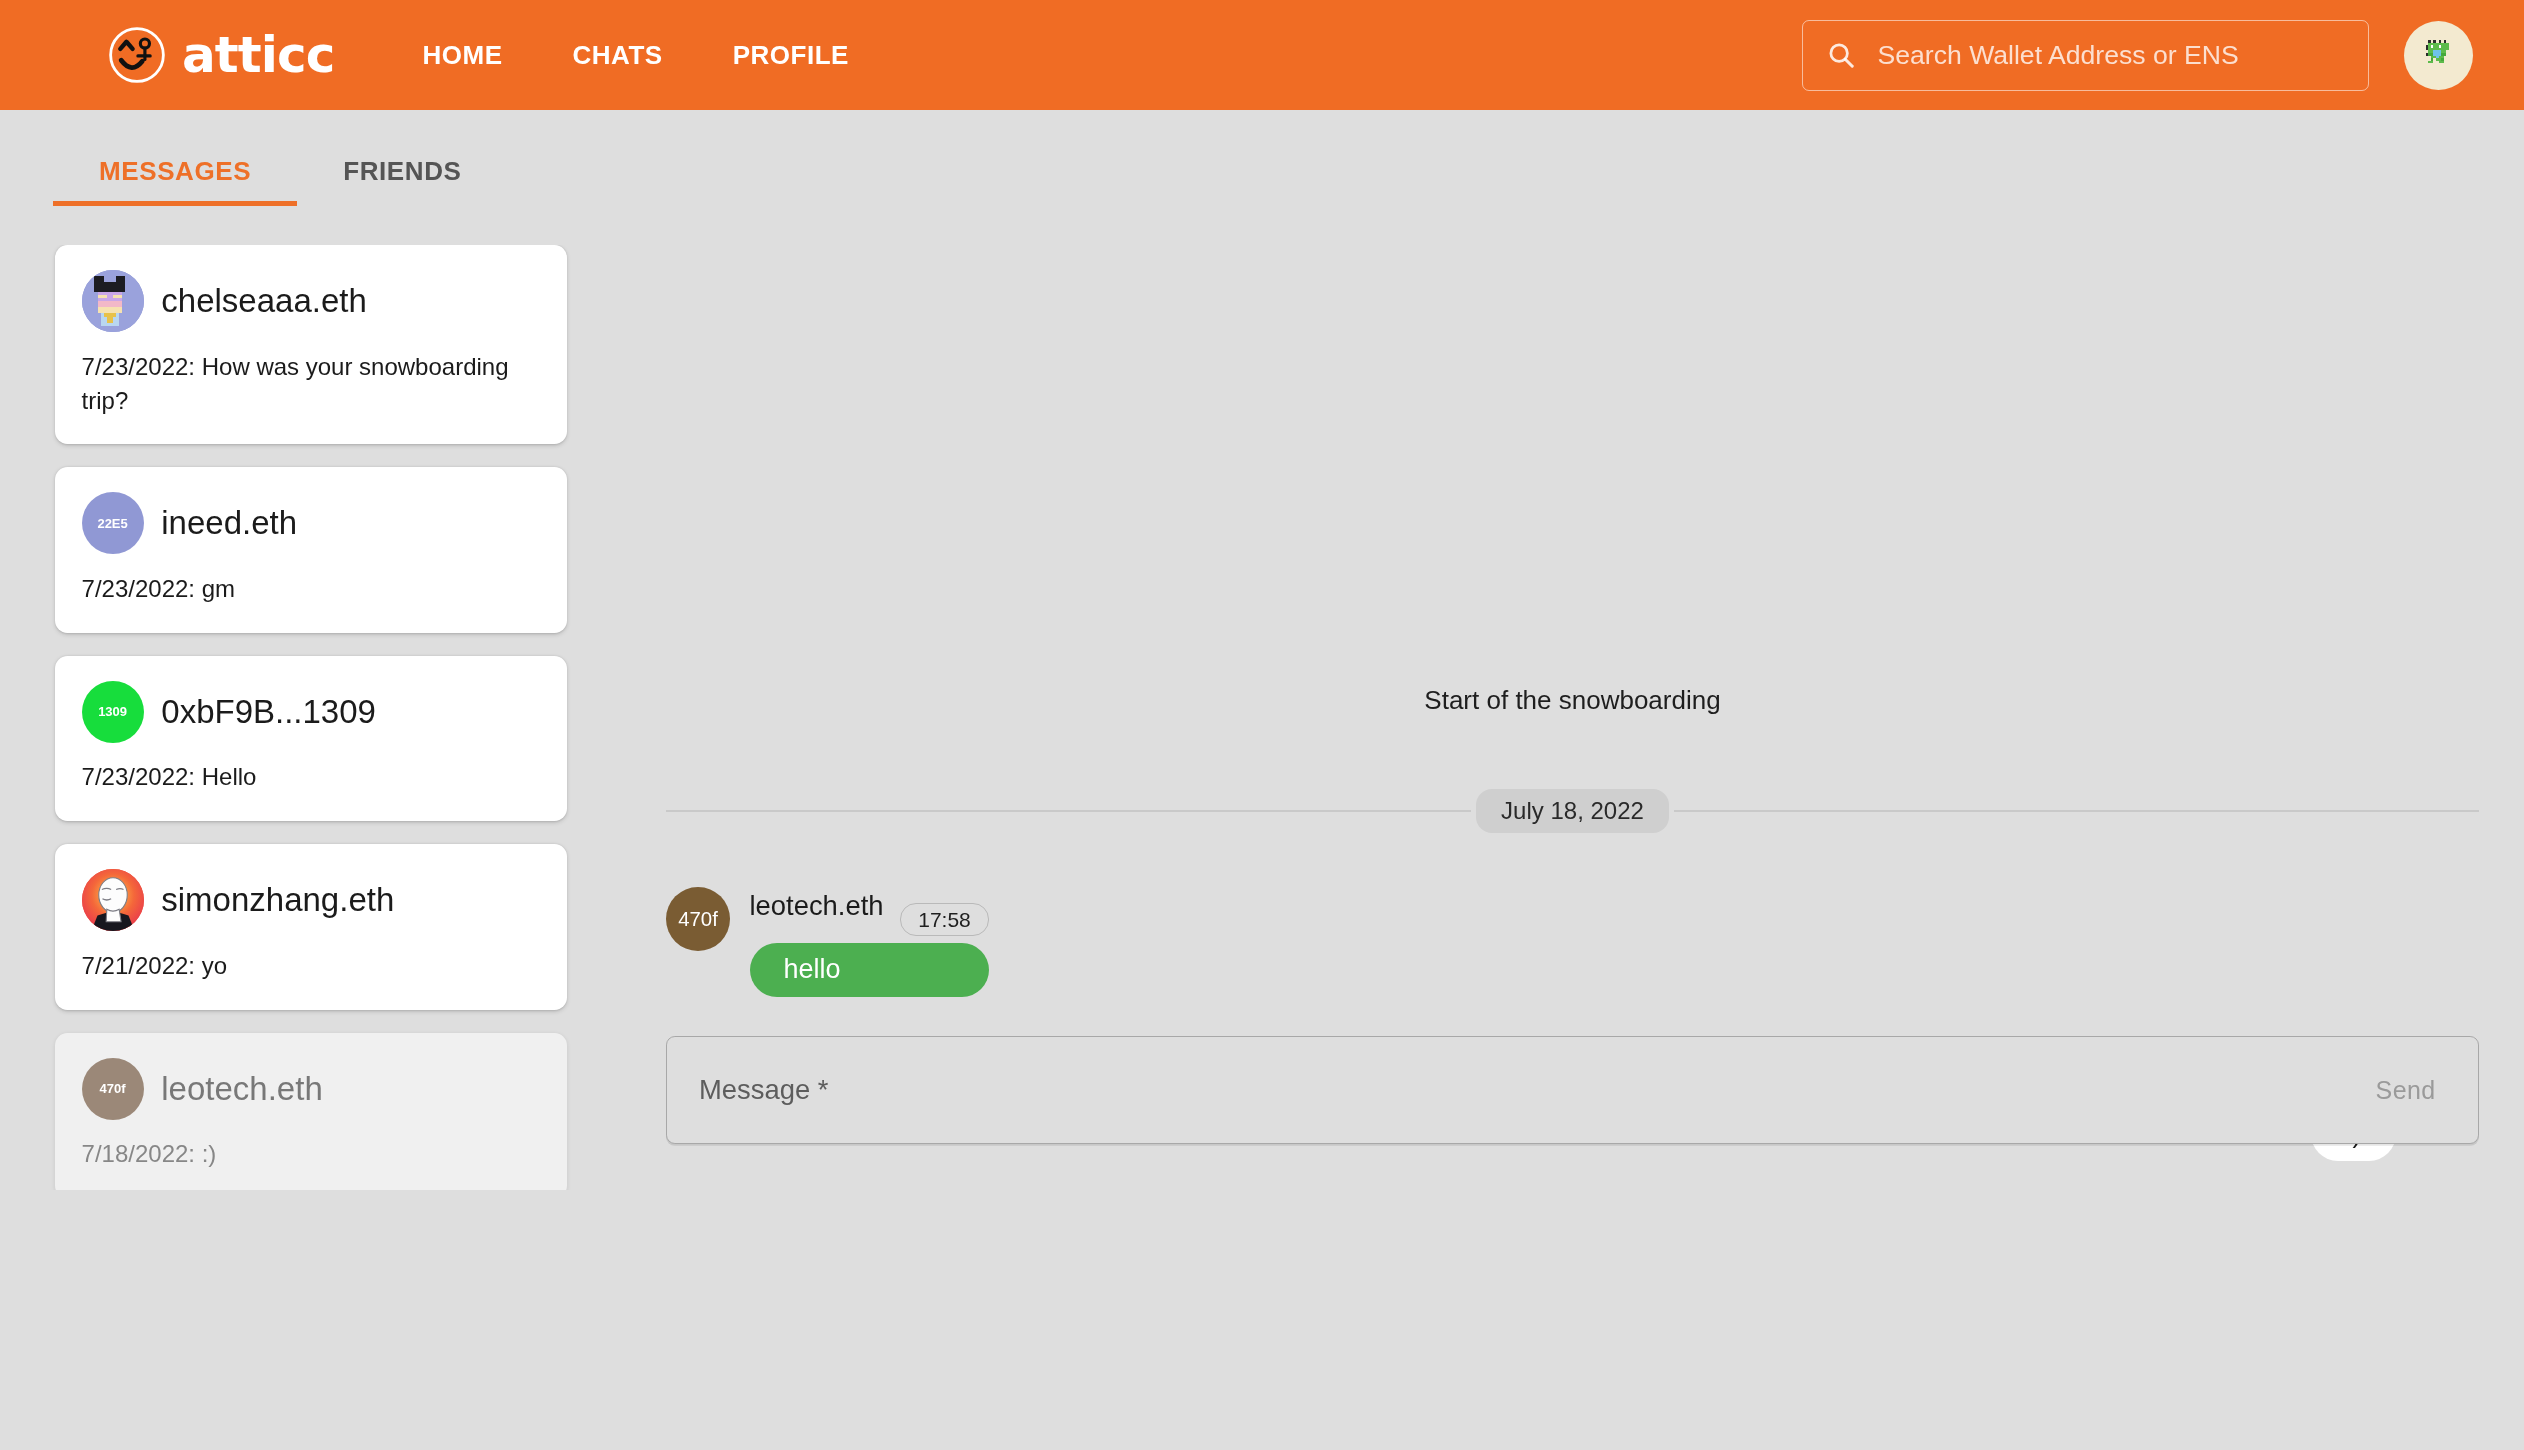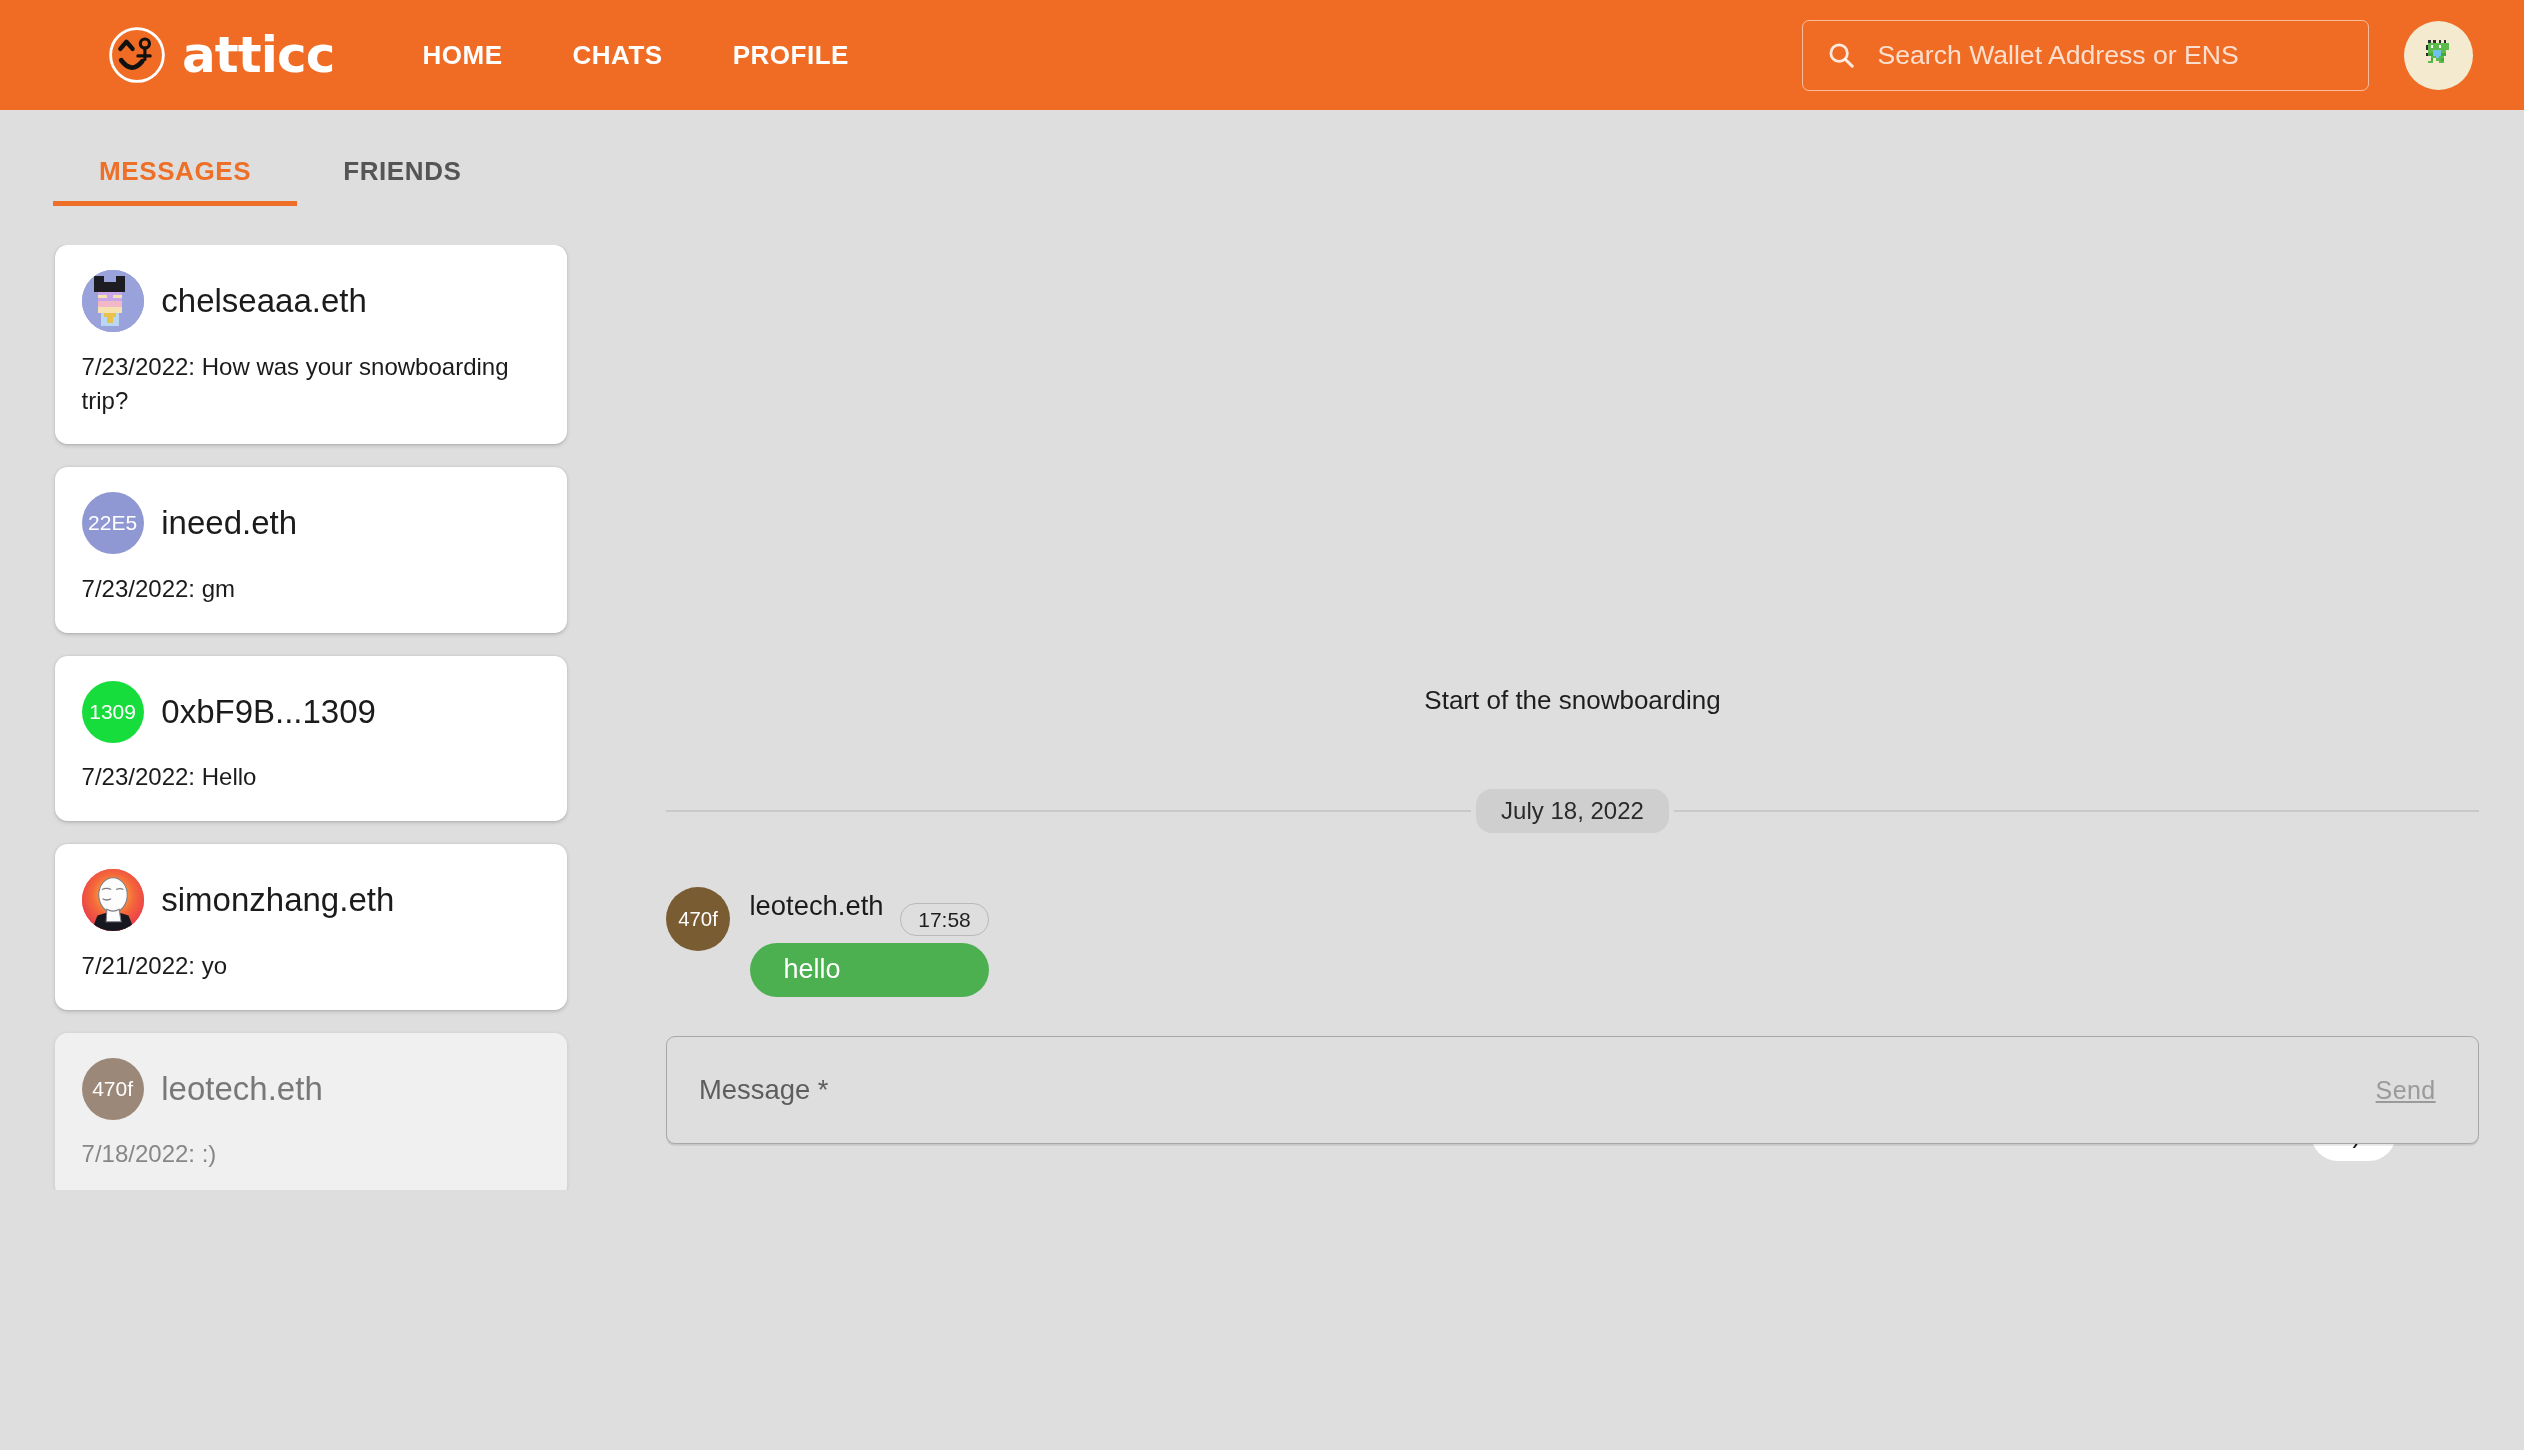--- a/index.html
+++ b/index.html
@@ -140,22 +140,22 @@
   }
   .convo-head {
     display: flex; align-items: center; gap: 17.7px;
   }
   .avatar {
     width: 62px; height: 62px;
     border-radius: 50%;
     flex: 0 0 auto;
     display: flex; align-items: center; justify-content: center;
     color: #ffffff;
-    font-size: 21px;
-    font-weight: 400;
+    font-size: 13px;
+    font-weight: 700;
     overflow: hidden;
   }
   .convo-name {
     font-size: 33px;
     color: #1b1b1b;
     font-weight: 400;
     white-space: nowrap;
     overflow: hidden;
     text-overflow: ellipsis;
   }
@@ -273,21 +273,20 @@
     border: 0;
     background: transparent;
     color: #9a9a9a;
     font-size: 25px;
     font-weight: 500;
     letter-spacing: 0.4px;
     padding: 21px 30px;
     border-radius: 10.6px;
     cursor: default;
     font-family: "Liberation Sans", sans-serif;
-    text-decoration: underline;
   }
 </style>
 </head>
 <body>
 
 <div class="header">
 
   <div class="brand">
     <span>
       <svg class="brand-mark" viewBox="0 0 66 66" aria-hidden="true">

